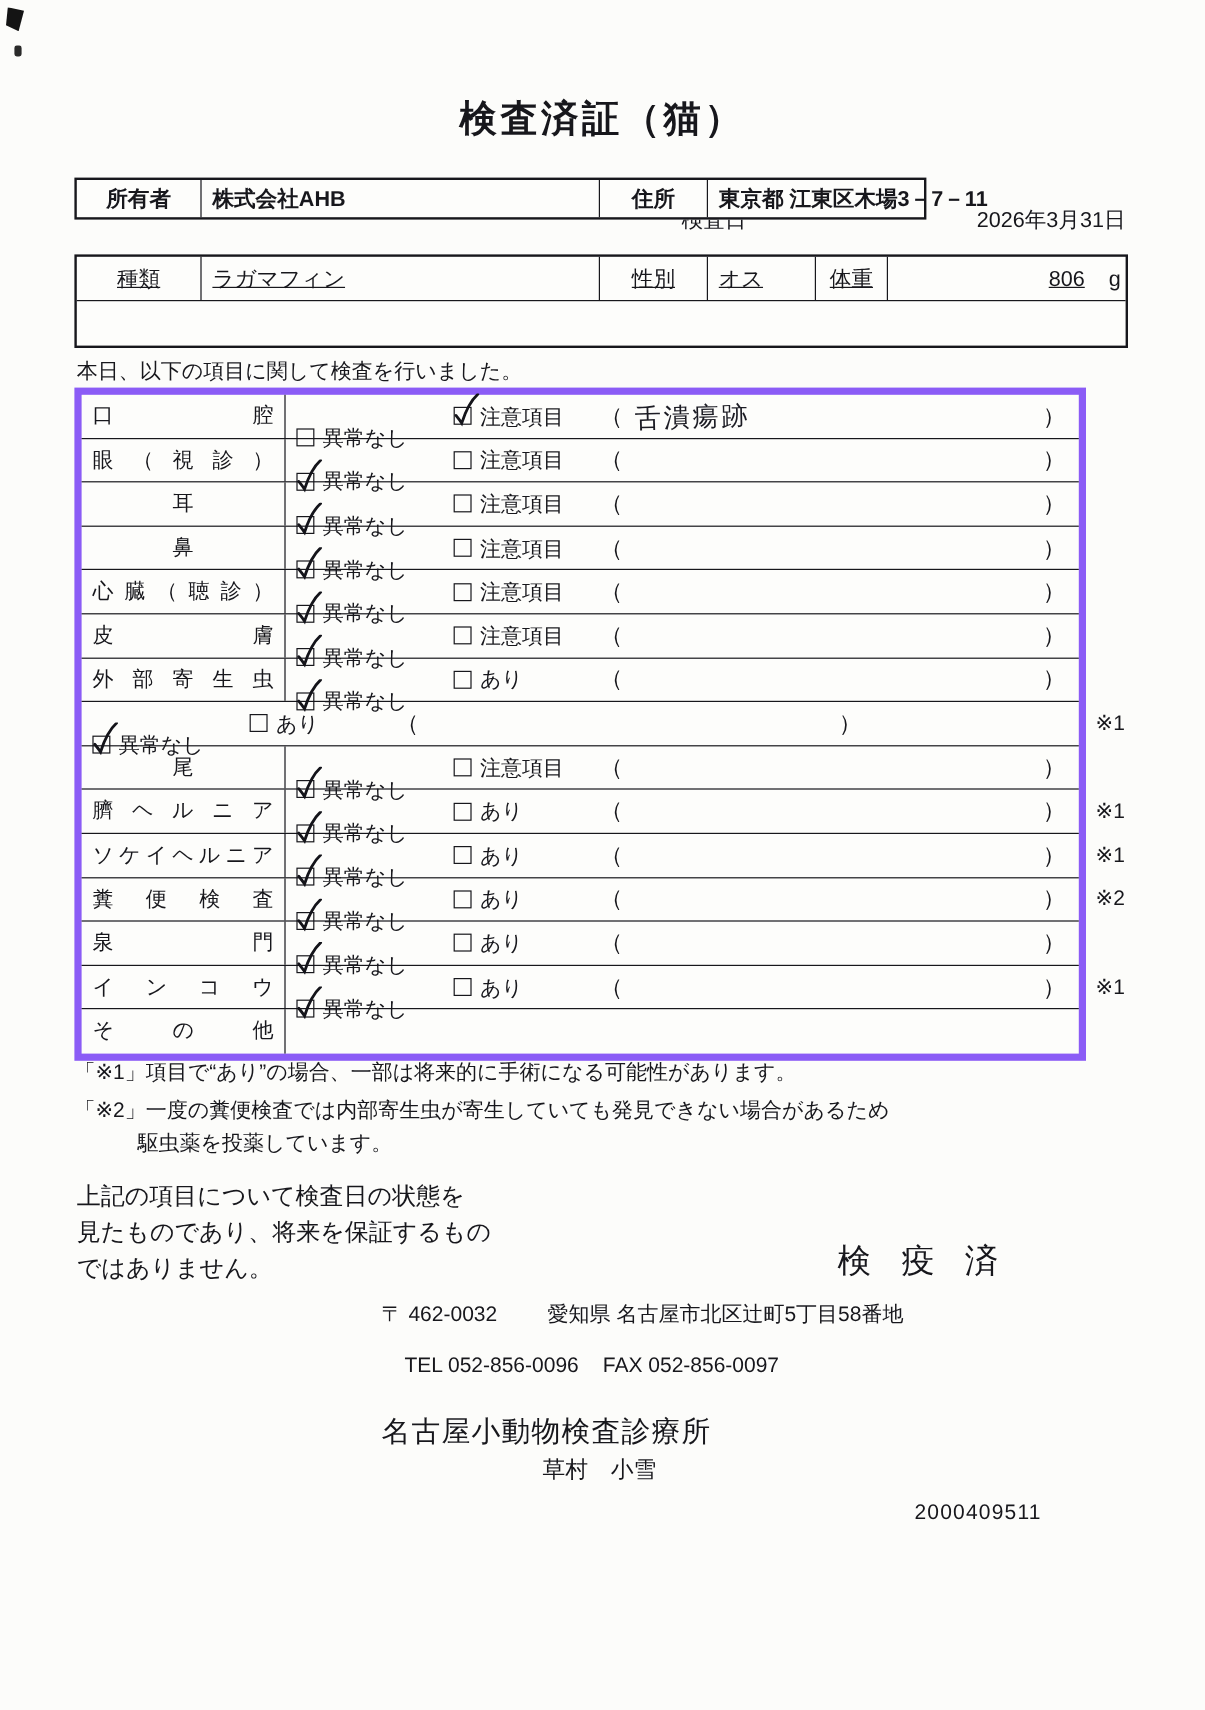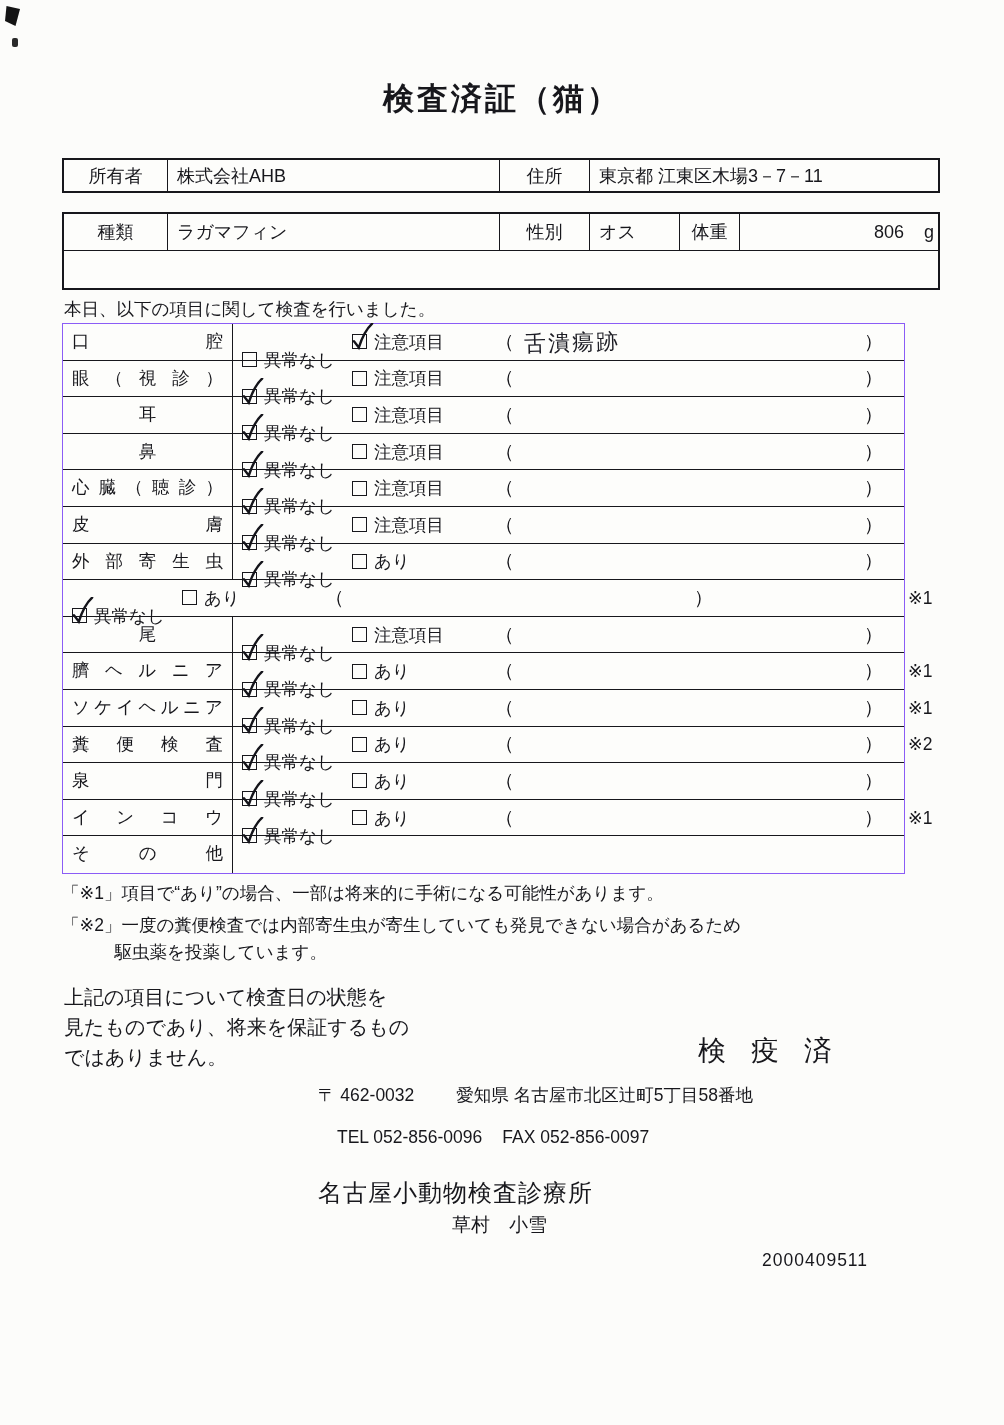--- a/index.html
+++ b/index.html
@@ -24,40 +24,40 @@
   .date-row { position:absolute; left:568px; top:132px; width:370px;
               display:flex; justify-content:space-between; font-size:18px;margin-top:39px; }
 
   
   .btable { position:absolute; left:62px; background:#fdfdfb; border:2px solid #17171c; }
   .grid { display:grid; height:100%; }
   .cell { display:flex; align-items:center; font-size:18px; min-width:0; white-space:nowrap; }
   .cell.hd { justify-content:center; }
   .cell.val { padding-left:9px; }
   .cell.bl { border-left:1.5px solid #17171c; }
-  #owner-table { top:158px; width:878px; height:35px; }
+  #owner-table { top:148px; width:710px; height:35px;font-weight:bold; }
   #owner-table .grid { grid-template-columns:103px 332px 90px 1fr; }
   #pet-table { top:212px; width:878px; height:78px; }
-  #pet-row1 { height:37px; border-bottom:1.5px solid #17171c; grid-template-columns:103px 332px 90px 90px 60px 1fr; }
+  #pet-row1 { height:37px; border-bottom:1.5px solid #17171c; grid-template-columns:103px 332px 90px 90px 60px 1fr;text-decoration:underline; }
   #pet-row2 { height:37px; grid-template-columns:103px 332px 90px 1fr; }
   .cell.weight-val { justify-content:flex-end; padding-right:4px; }
   .cell.weight-val .unit { margin-left:20px; }
 
   .intro { position:absolute; left:64px; top:297px; font-size:17.5px; }
 
   
-  #insp-table { position:absolute; left:62px; top:323px; width:843px; border:1px solid #8b5cf6; background:#fdfdfb; }
+  #insp-table { position:absolute; left:62px; top:323px; width:843px; border:6px solid #8b5cf6; background:#fdfdfb; }
   .trow { position:relative; display:flex; height:36.6px; border-bottom:1.5px solid #17171c; }
   .trow:last-child { border-bottom:none; }
   .lab { width:170px; height:100%; border-right:1.5px solid #17171c; padding:0 9px;
          font-size:17.5px; line-height:34.5px; text-align:justify; text-align-last:justify; overflow:hidden; white-space:nowrap; }
   .lab.single { text-align-last:center; }
   .content { position:relative; flex:1; }
   .cbg { position:absolute; top:50%; transform:translateY(-50%); display:inline-flex; align-items:center; gap:7px; }
-  .cbg.g1 { left:9px;margin-top:18px; } .cbg.g2 { left:119px; }
+  .cbg.g1 { left:9px;margin-top:18px; } .cbg.g2 { left:140px; }
   .cb { width:15px; height:15px; border:1.8px solid #17171c; position:relative; flex:none; }
   .check-svg { display:none; position:absolute; left:-3px; top:-12px; width:24px; height:30px; }
   .cbg.checked .check-svg { display:block; }
   .check-svg path { fill:none; stroke:#14141a; stroke-width:2.2px; stroke-linecap:round; }
   .cb-label { font-size:17.5px; white-space:nowrap; }
   .paren { position:absolute; left:262px; top:0; bottom:0; width:388px; display:flex; align-items:center; }
   .po,.pc { font-size:19px; }
   .note { flex:1; padding-left:10px; font-size:22px; letter-spacing:2px; white-space:nowrap;
           transform:rotate(-1.5deg) translateY(-2px); color:#1c1c24; }
   .mark { position:absolute; left:845px; top:50%; transform:translateY(-50%); font-size:17.5px; white-space:nowrap; }

